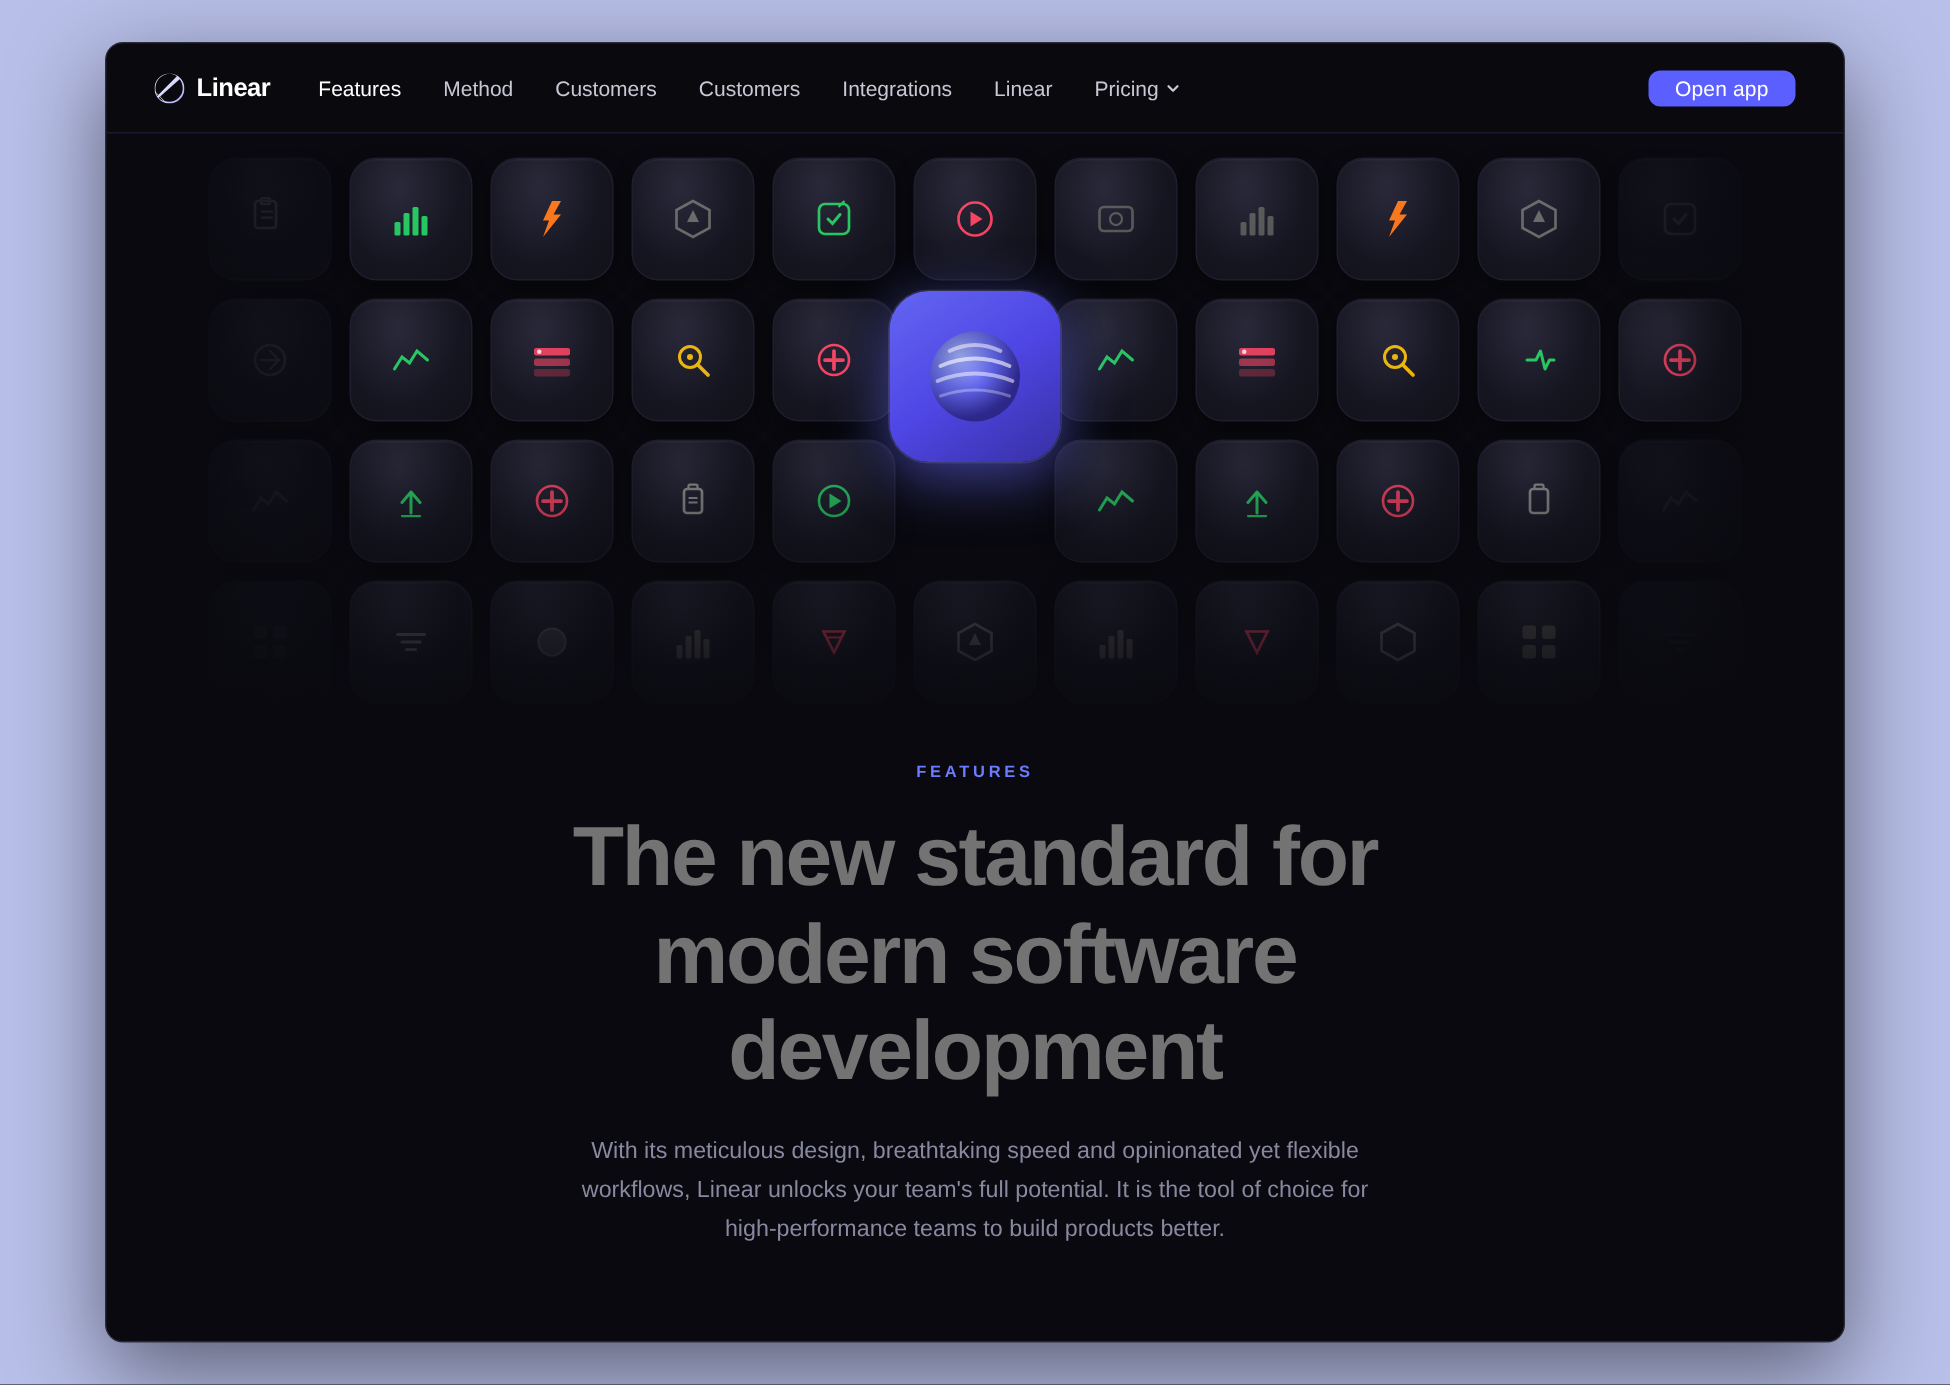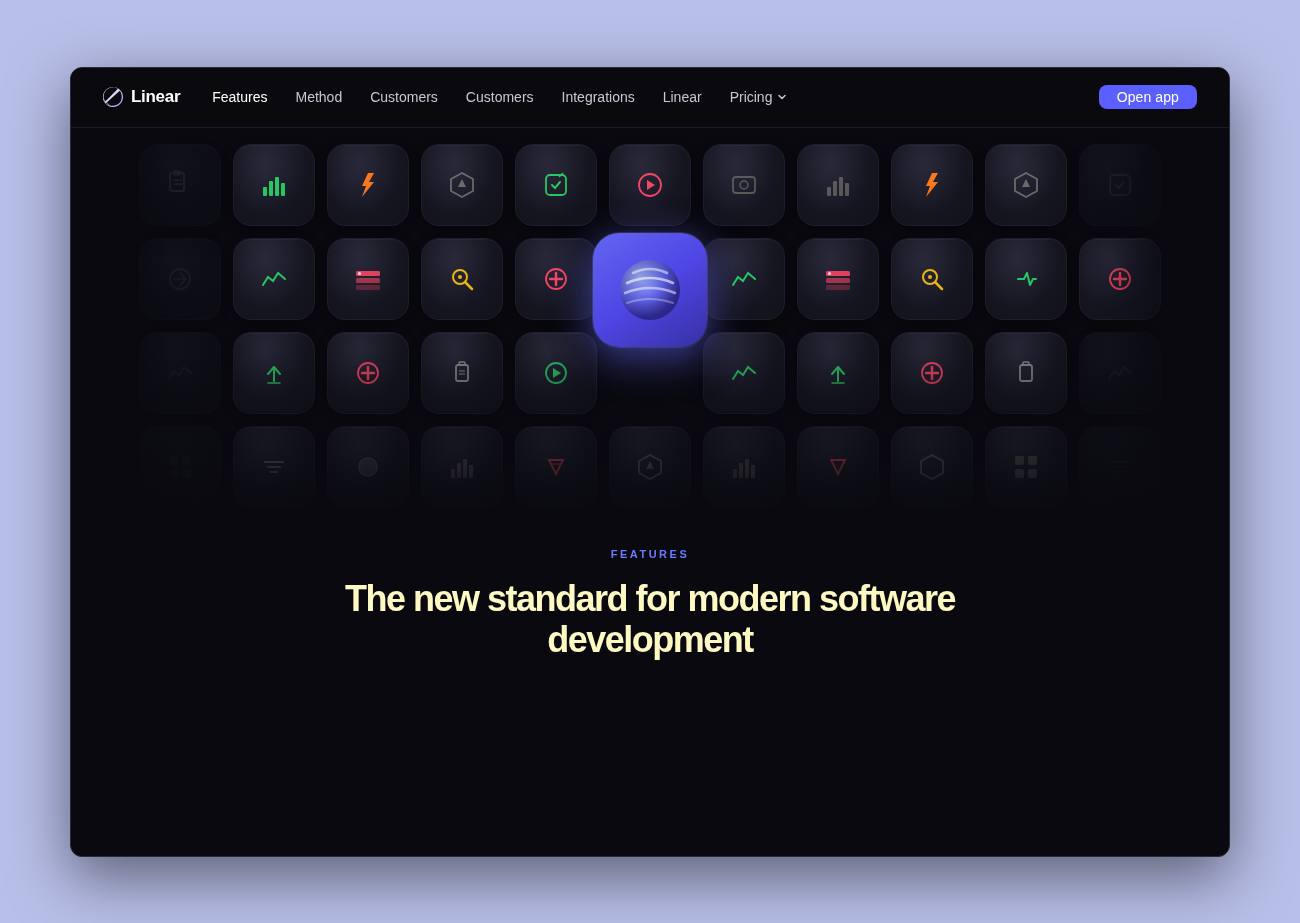--- a/index.html
+++ b/index.html
@@ -137,22 +137,22 @@
     }
     .hero-label {
       color: #6b7aff;
       font-size: 11px;
       font-weight: 600;
       letter-spacing: 2.5px;
       text-transform: uppercase;
       margin-bottom: 18px;
     }
     .hero-title {
-      color: #fef9c3;
-      font-size: 36px;
+      color: #737373;
+      font-size: 56px;
       font-weight: 700;
       line-height: 1.15;
       letter-spacing: -1.5px;
       margin-bottom: 22px;
       max-width: 620px;
       margin-left: auto;
       margin-right: auto;
     }
     .hero-subtitle {
       color: #8888a0;
@@ -539,14 +539,15 @@
     </div>
 
     <div class="fade-left"></div>
     <div class="fade-right"></div>
     <div class="fade-bottom"></div>
   </div>
 
   <div class="hero-section">
     <div class="hero-label">FEATURES</div>
     <h1 class="hero-title">The new standard for modern software development</h1>
+    <p class="hero-subtitle">With its meticulous design, breathtaking speed and opinionated yet flexible workflows, Linear unlocks your team's full potential. It is the tool of choice for high-performance teams to build products better.</p>
   </div>
 </div>
 
 </body></html>

